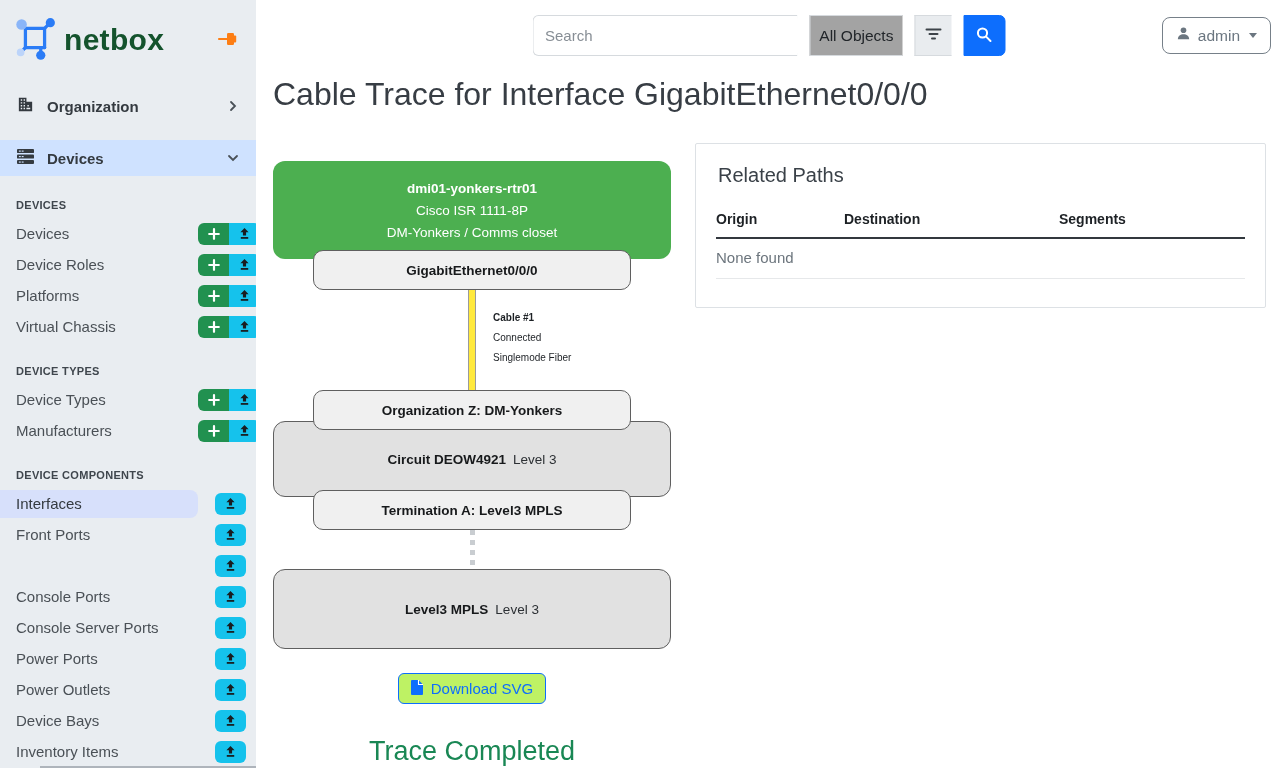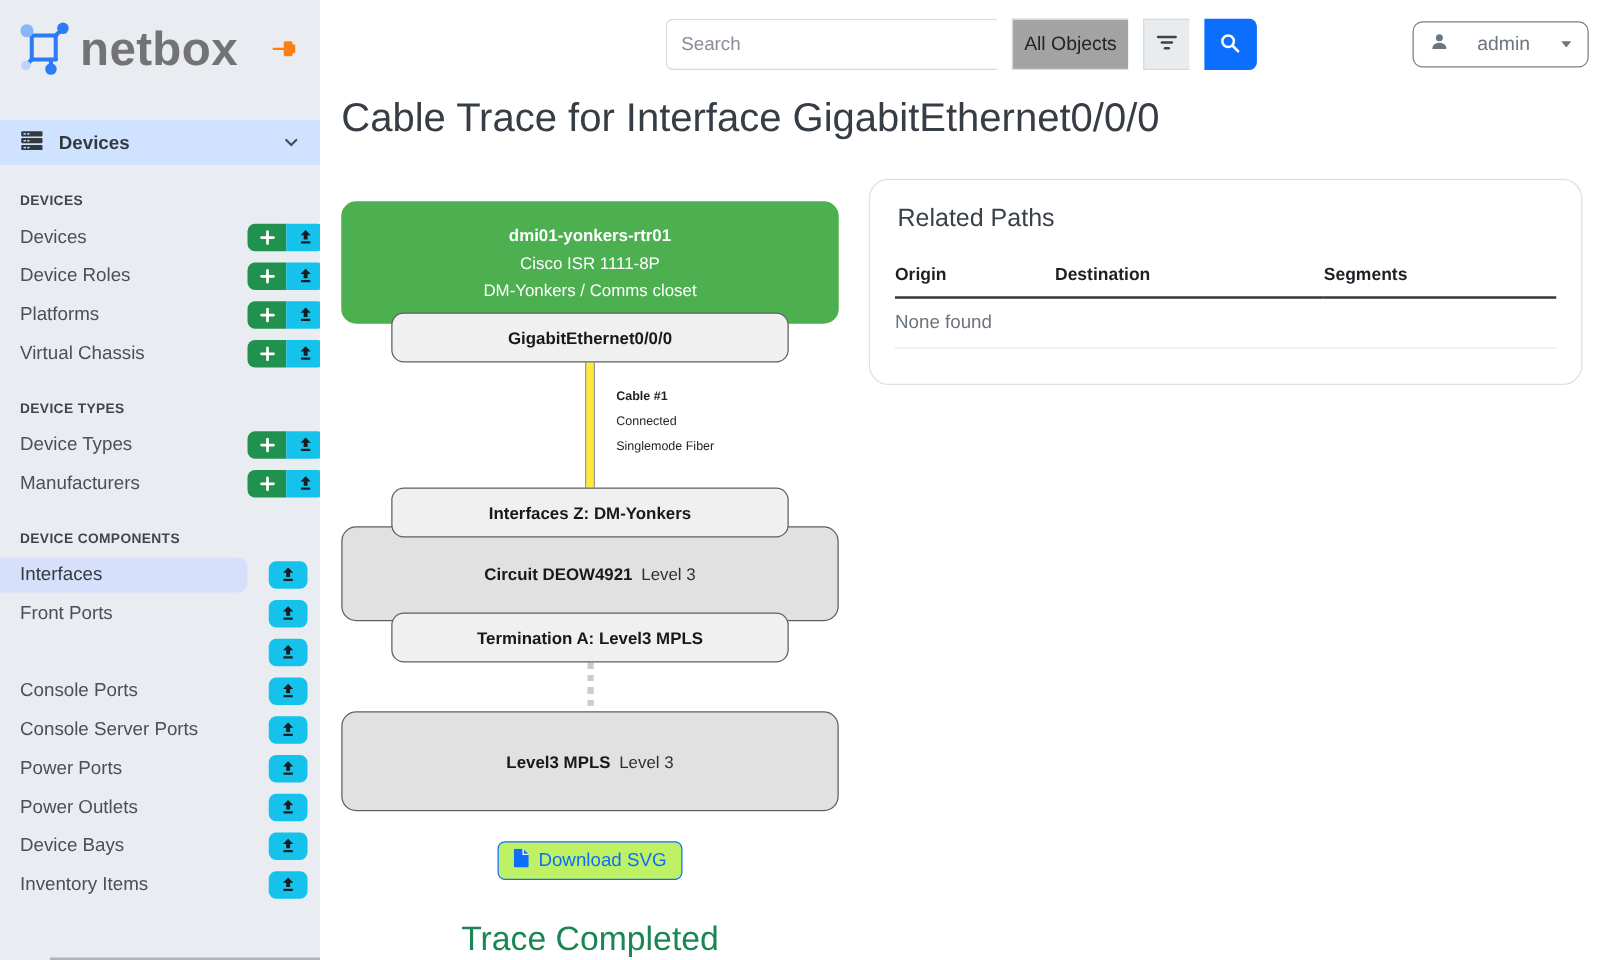--- a/index.html
+++ b/index.html
@@ -7,21 +7,21 @@
   body {
     width:1280px; height:768px; overflow:hidden;
     font-family:"Liberation Sans", sans-serif;
     background:#fff; color:#212529;
   }
   .app { display:flex; width:1280px; height:768px; }
 
   
   .sidebar { width:256px; min-width:256px; height:768px; background:#e9edf1; position:relative; overflow:hidden; }
   .logo-row { height:80px; display:flex; align-items:center; padding:0 16px 0 12px; }
-  .logo-text { font-size:38px; font-weight:700; color:#737373; margin-left:6px; letter-spacing:.3px; }
+  .logo-text { font-size:30px; font-weight:700; color:#14532d; margin-left:6px; letter-spacing:.3px; }
   .pin-btn { margin-left:auto; background:none; border:0; padding:2px; cursor:pointer; }
 
   .nav-group { height:36px; display:flex; align-items:center; padding:0 16px; color:#343a40; font-weight:700; font-size:15px; cursor:pointer; }
   .nav-group.first { margin-top:8px; }
   .nav-group.second { margin-top:16px; }
   .nav-group.active { background:#cfe2ff; }
   .glabel { margin-left:12px; }
   .chev { margin-left:auto; display:flex; align-items:center; }
 
   .side-section-header { margin:23px 16px 7px; font-size:11px; font-weight:700; color:#3f464d; letter-spacing:.3px; }
@@ -38,21 +38,21 @@
 
   
   .main { flex:1; position:relative; background:#fff; }
   .topbar { height:70px; position:relative; }
   .search-group { position:absolute; left:50%; top:15px; transform:translateX(-50%); display:flex; height:41px; width:473px;gap:12px; }
   .search-input { width:289px; border:1px solid #d6dade; border-right:0; border-radius:6px 0 0 6px; padding:0 12px; font-size:15px; color:#212529; outline:none; font-family:"Liberation Sans", sans-serif; }
   .search-input::placeholder { color:#878e95; }
   .scope-btn { width:100px; background:#a3a3a3; border:1px solid #d6dade; border-right:0; font-size:15.5px; color:#212529; display:flex; align-items:center; justify-content:center; cursor:pointer; font-family:"Liberation Sans", sans-serif; }
   .filter-btn { width:40px; background:#e9ecef; border:1px solid #d6dade; border-right:0; display:flex; align-items:center; justify-content:center; cursor:pointer; }
   .go-btn { width:44px; background:#0d6efd; border:1px solid #0d6efd; border-radius:0 6px 6px 0; display:flex; align-items:center; justify-content:center; cursor:pointer; }
-  .user-btn { position:absolute; right:10px; top:17px; height:37px; padding:0 13px; border:1px solid #768089; border-radius:8px; background:#fff; display:flex; align-items:center; gap:23px; color:#6b7680; font-size:15.5px; cursor:pointer; font-family:"Liberation Sans", sans-serif; }
+  .user-btn { position:absolute; right:10px; top:17px; height:37px; padding:0 13px; border:1px solid #768089; border-radius:8px; background:#fff; display:flex; align-items:center; gap:7px; color:#6b7680; font-size:15.5px; cursor:pointer; font-family:"Liberation Sans", sans-serif; }
   .caret { width:0; height:0; border-left:4.5px solid transparent; border-right:4.5px solid transparent; border-top:5px solid #6b7680; margin-left:2px; }
 
   .page-title { margin:0; padding:6px 0 0 17px; font-size:32px; font-weight:400; color:#373d44; }
 
   .content { display:flex; align-items:flex-start; padding:30px 15px 0 17px; }
   .trace-col { width:398px; }
 
   .dev-box { margin-top:18px; height:98px; background:#4caf50; border-radius:12px; display:flex; flex-direction:column; align-items:center; justify-content:center; gap:7px; color:#fff; position:relative; z-index:1; cursor:pointer; }
   .dev-name { font-weight:700; font-size:13.5px; }
   .dev-sub { font-size:13.5px; }
@@ -72,21 +72,21 @@
   .wb-sub { font-size:13.5px; color:#2c3034; }
   .term-a { margin-top:-7px; }
 
   .dash-seg { height:39px; display:flex; justify-content:center; }
   .dash { width:5px; height:39px; background:repeating-linear-gradient(to bottom,#c9cdd1 0 5px, transparent 5px 10px); }
 
   .dl-row { margin-top:24px; display:flex; justify-content:center; }
   .dl-btn { display:flex; align-items:center; gap:8px; border:1px solid #0d6efd; color:#0d6efd; background:#bef264; border-radius:6px; height:31px; padding:0 12px; font-size:15px; cursor:pointer; font-family:"Liberation Sans", sans-serif; }
   .status-text { margin-top:32px; text-align:center; color:#198754; font-size:27px; }
 
-  .paths-card { margin-left:24px; width:571px; border:1px solid #dde1e5; border-radius:16px; background:#fff; padding:16px 20px 28px; }
+  .paths-card { margin-left:24px; width:571px; border:1px solid #dde1e5; border-radius:2px; background:#fff; padding:16px 20px 28px; }
   .paths-title { font-size:20px; color:#3a4148; font-weight:400; margin:4px 0 18px 2px; }
   .paths-table { width:100%; border-collapse:collapse; }
   .paths-table th { text-align:left; font-size:14px; color:#1d2125; padding:6px 0 10px; border-bottom:2px solid #32383e; font-weight:700; }
   .paths-table th.c1 { width:128px; } .paths-table th.c2 { width:215px; }
   .paths-table td { color:#6c757d; font-size:15px; padding:10px 0 12px; border-bottom:1px solid #e6e8ea; }
 </style>
 </head>
 <body>
 
 <div class="app">
@@ -116,20 +116,33 @@
         <svg width="22" height="16" viewBox="0 0 22 16">
             <g fill="#fd7e14">
               <rect x="11" y="2" width="7" height="12" rx="1.2"></rect>
               <rect x="17.2" y="4.5" width="3" height="7" rx="1"></rect>
               <rect x="2" y="7.1" width="10" height="1.8" rx=".9"></rect>
             </g>
           </svg>
       </button>
     </div>
 
+    <div class="nav-group first">
+      <span>
+        <svg width="19" height="19" viewBox="0 0 20 20">
+            <path fill="#343a40" d="M3 17V3h8v4h6v10H3zm2-2h1.5v-1.5H5V15zm0-3h1.5v-1.5H5V12zm0-3h1.5V7.5H5V9zm0-3h1.5V4.5H5V6zm3 9h1.5v-1.5H8V15zm0-3h1.5v-1.5H8V12zm0-3h1.5V7.5H8V9zm0-3h1.5V4.5H8V6zm3 9h4v-1.5h-4V15zm1-3h1.5v-1.5H12V12z"></path>
+          </svg>
+      </span>
+      <span class="glabel">Organization</span>
+      <span class="chev">
+        <svg width="14" height="14" viewBox="0 0 14 14">
+            <path d="M5 3l4 4-4 4" stroke="#495057" stroke-width="1.8" fill="none" stroke-linecap="round"></path>
+          </svg>
+      </span>
+    </div>
 
     <div class="nav-group second active">
       <span>
         <svg width="19" height="17" viewBox="0 0 20 18">
             <g fill="#343a40">
               <rect x="1" y="1" width="18" height="4.4" rx="1"></rect>
               <rect x="1" y="6.8" width="18" height="4.4" rx="1"></rect>
               <rect x="1" y="12.6" width="18" height="4.4" rx="1"></rect>
             </g>
             <g fill="#cfe2ff">
@@ -432,21 +445,21 @@
         </div>
         <div class="cable-seg">
           <div class="cable-line"></div>
           <div class="cable-label">
             <div class="c-name">Cable #1</div>
             <div>Connected</div>
             <div>Singlemode Fiber</div>
           </div>
         </div>
         <div class="node">
-          <span>Interfaces Z: DM-Yonkers</span>
+          <span>Organization Z: DM-Yonkers</span>
         </div>
         <div class="wide-box circuit-box">
           <span class="wb-name">Circuit DEOW4921</span>
           <span class="wb-sub">Level 3</span>
         </div>
         <div class="node term-a">
           <span>Termination A: Level3 MPLS</span>
         </div>
         <div class="dash-seg">
             <div class="dash"></div>

